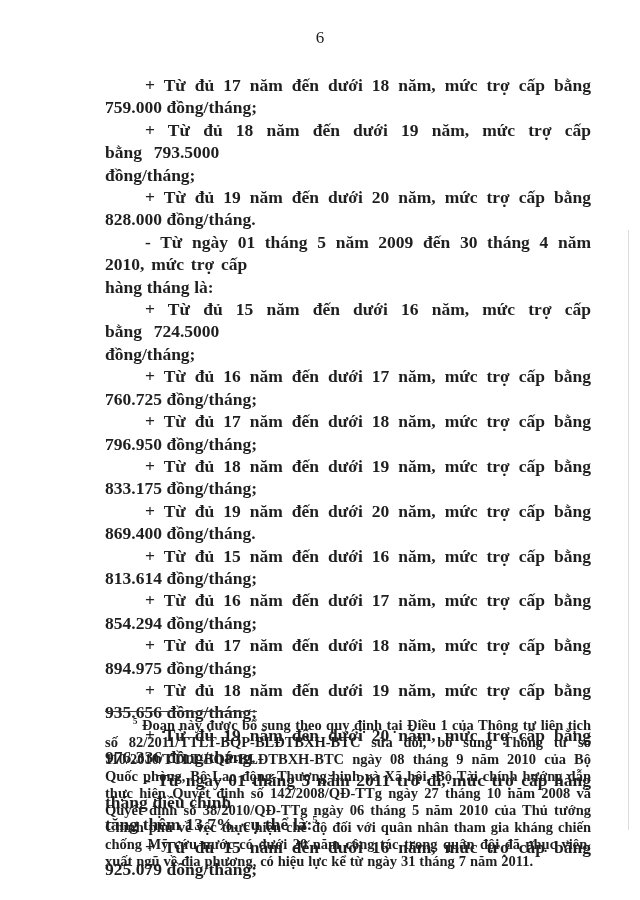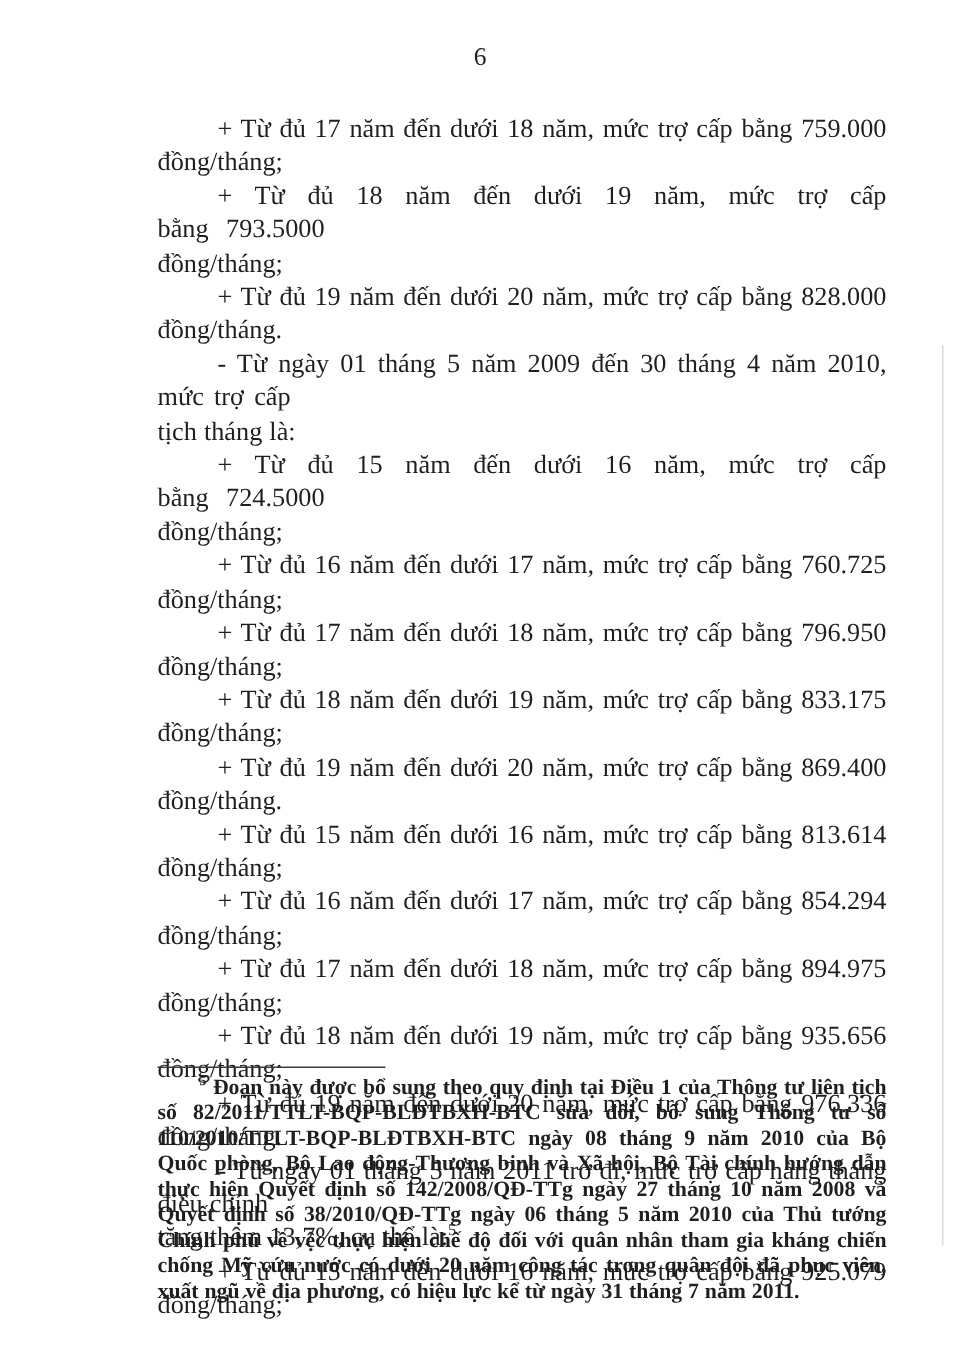--- a/index.html
+++ b/index.html
@@ -27,20 +27,21 @@
     width: 486px;
   }
   p.para {
     margin: 0;
     padding: 0;
     font-size: 17.5px;
     line-height: 22.4px;
     text-align: justify;
     text-indent: 40px;
     word-spacing: 0.02em;
+    font-weight: bold;
   }
   .spread { word-spacing: 0.42em; }
   .spread-sm { word-spacing: 0.14em; }
   sup.fn-ref, sup.fn-marker {
     font-size: 0.62em;
     line-height: 0;
     vertical-align: super;
   }
   .footnote {
     position: absolute;
@@ -76,21 +77,21 @@
 <body>
 
 <div class="page">
 
   <div class="page-number">6</div>
 
   <div class="content">
     <p class="para"><span>+ Từ đủ 17 năm đến dưới 18 năm, mức trợ cấp bằng 759.000 đồng/tháng;</span></p>
     <p class="para"><span class="spread">+ Từ đủ 18 năm đến dưới 19 năm, mức trợ cấp bằng 793.5000</span><br><span>đồng/tháng;</span></p>
     <p class="para"><span>+ Từ đủ 19 năm đến dưới 20 năm, mức trợ cấp bằng 828.000 đồng/tháng.</span></p>
-    <p class="para"><span class="spread-sm">- Từ ngày 01 tháng 5 năm 2009 đến 30 tháng 4 năm 2010, mức trợ cấp</span><br><span>tịch tháng là:</span></p>
+    <p class="para"><span class="spread-sm">- Từ ngày 01 tháng 5 năm 2009 đến 30 tháng 4 năm 2010, mức trợ cấp</span><br><span>hàng tháng là:</span></p>
     <p class="para"><span class="spread">+ Từ đủ 15 năm đến dưới 16 năm, mức trợ cấp bằng 724.5000</span><br><span>đồng/tháng;</span></p>
     <p class="para"><span>+ Từ đủ 16 năm đến dưới 17 năm, mức trợ cấp bằng 760.725 đồng/tháng;</span></p>
     <p class="para"><span>+ Từ đủ 17 năm đến dưới 18 năm, mức trợ cấp bằng 796.950 đồng/tháng;</span></p>
     <p class="para"><span>+ Từ đủ 18 năm đến dưới 19 năm, mức trợ cấp bằng 833.175 đồng/tháng;</span></p>
     <p class="para"><span>+ Từ đủ 19 năm đến dưới 20 năm, mức trợ cấp bằng 869.400 đồng/tháng.</span></p>
     <p class="para"><span>+ Từ đủ 15 năm đến dưới 16 năm, mức trợ cấp bằng 813.614 đồng/tháng;</span></p>
     <p class="para"><span>+ Từ đủ 16 năm đến dưới 17 năm, mức trợ cấp bằng 854.294 đồng/tháng;</span></p>
     <p class="para"><span>+ Từ đủ 17 năm đến dưới 18 năm, mức trợ cấp bằng 894.975 đồng/tháng;</span></p>
     <p class="para"><span>+ Từ đủ 18 năm đến dưới 19 năm, mức trợ cấp bằng 935.656 đồng/tháng;</span></p>
     <p class="para"><span>+ Từ đủ 19 năm đến dưới 20 năm, mức trợ cấp bằng 976.336 đồng/tháng.</span></p>

